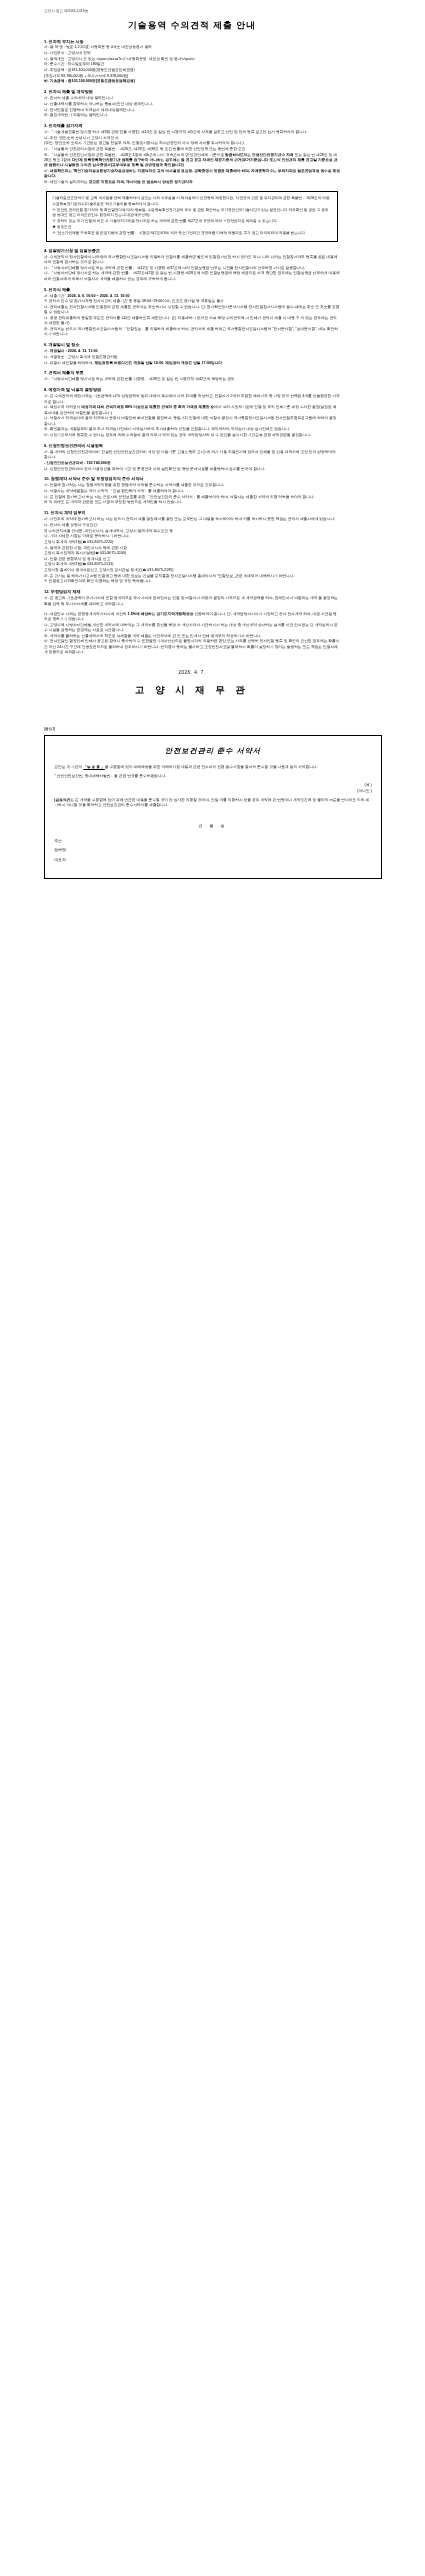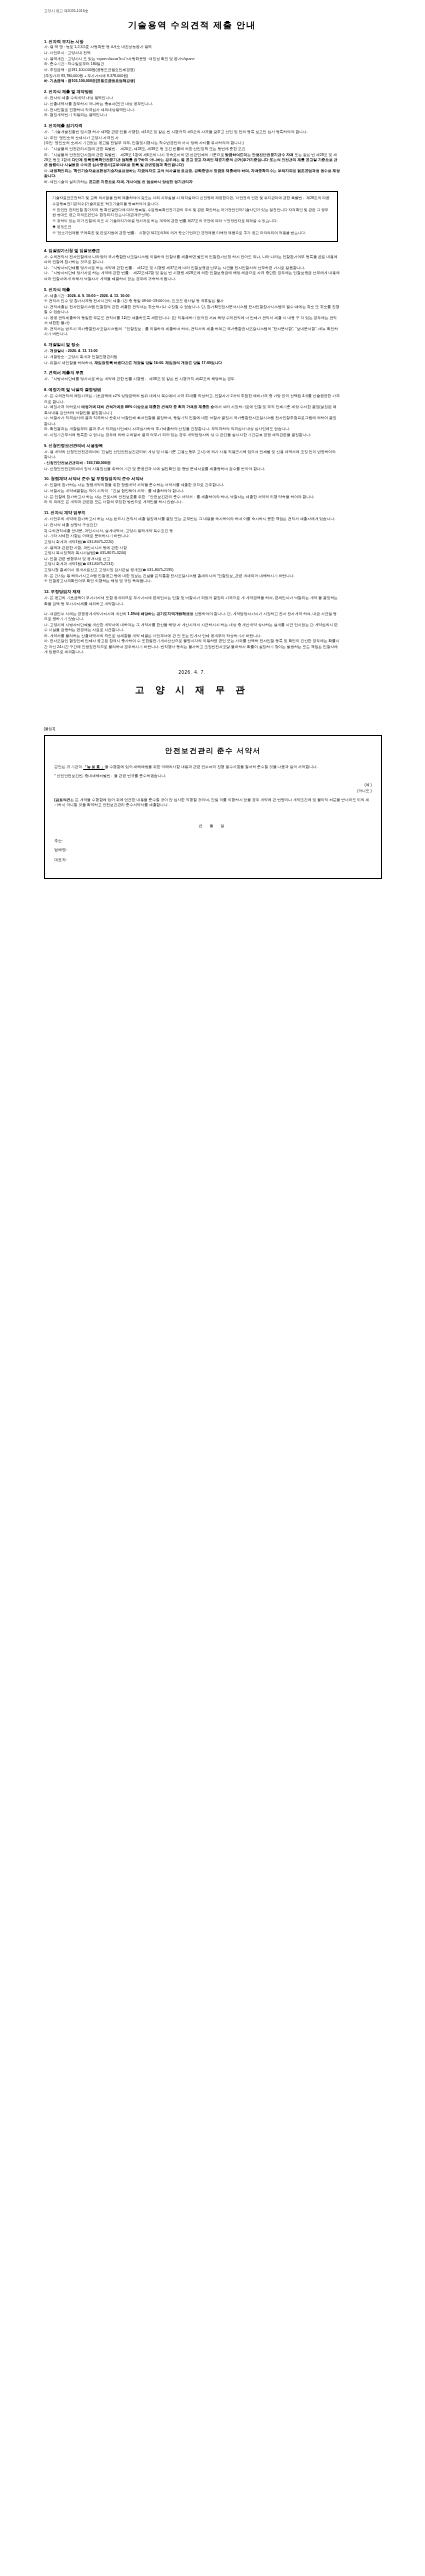--- a/index.html
+++ b/index.html
@@ -90,20 +90,21 @@
   .pledge-frame {
     border: 0.5px solid #000;
     padding: 7.2px 9.3px 11.3px 9.3px;
   }
   .pledge-title {
     text-align: center;
     font-size: 7.2px;
     font-weight: bold;
     letter-spacing: 1px;
     margin: 3.1px 0 8.2px 0;
+    font-style: italic;
   }
   .pledge-p { font-size: 3.7px; margin: 3.1px 0; line-height: 1.6; }
   .check-line { text-align: right; font-size: 3.7px; margin: 1px 0; }
   .pledge-sign {
     margin-top: 13.4px;
     font-size: 3.8px;
     line-height: 2.1;
   }
   .pledge-sign .dateline { text-align: center; letter-spacing: 3.1px; margin-bottom: 7.2px; }
   .fieldline { margin: 1.5px 0; }

